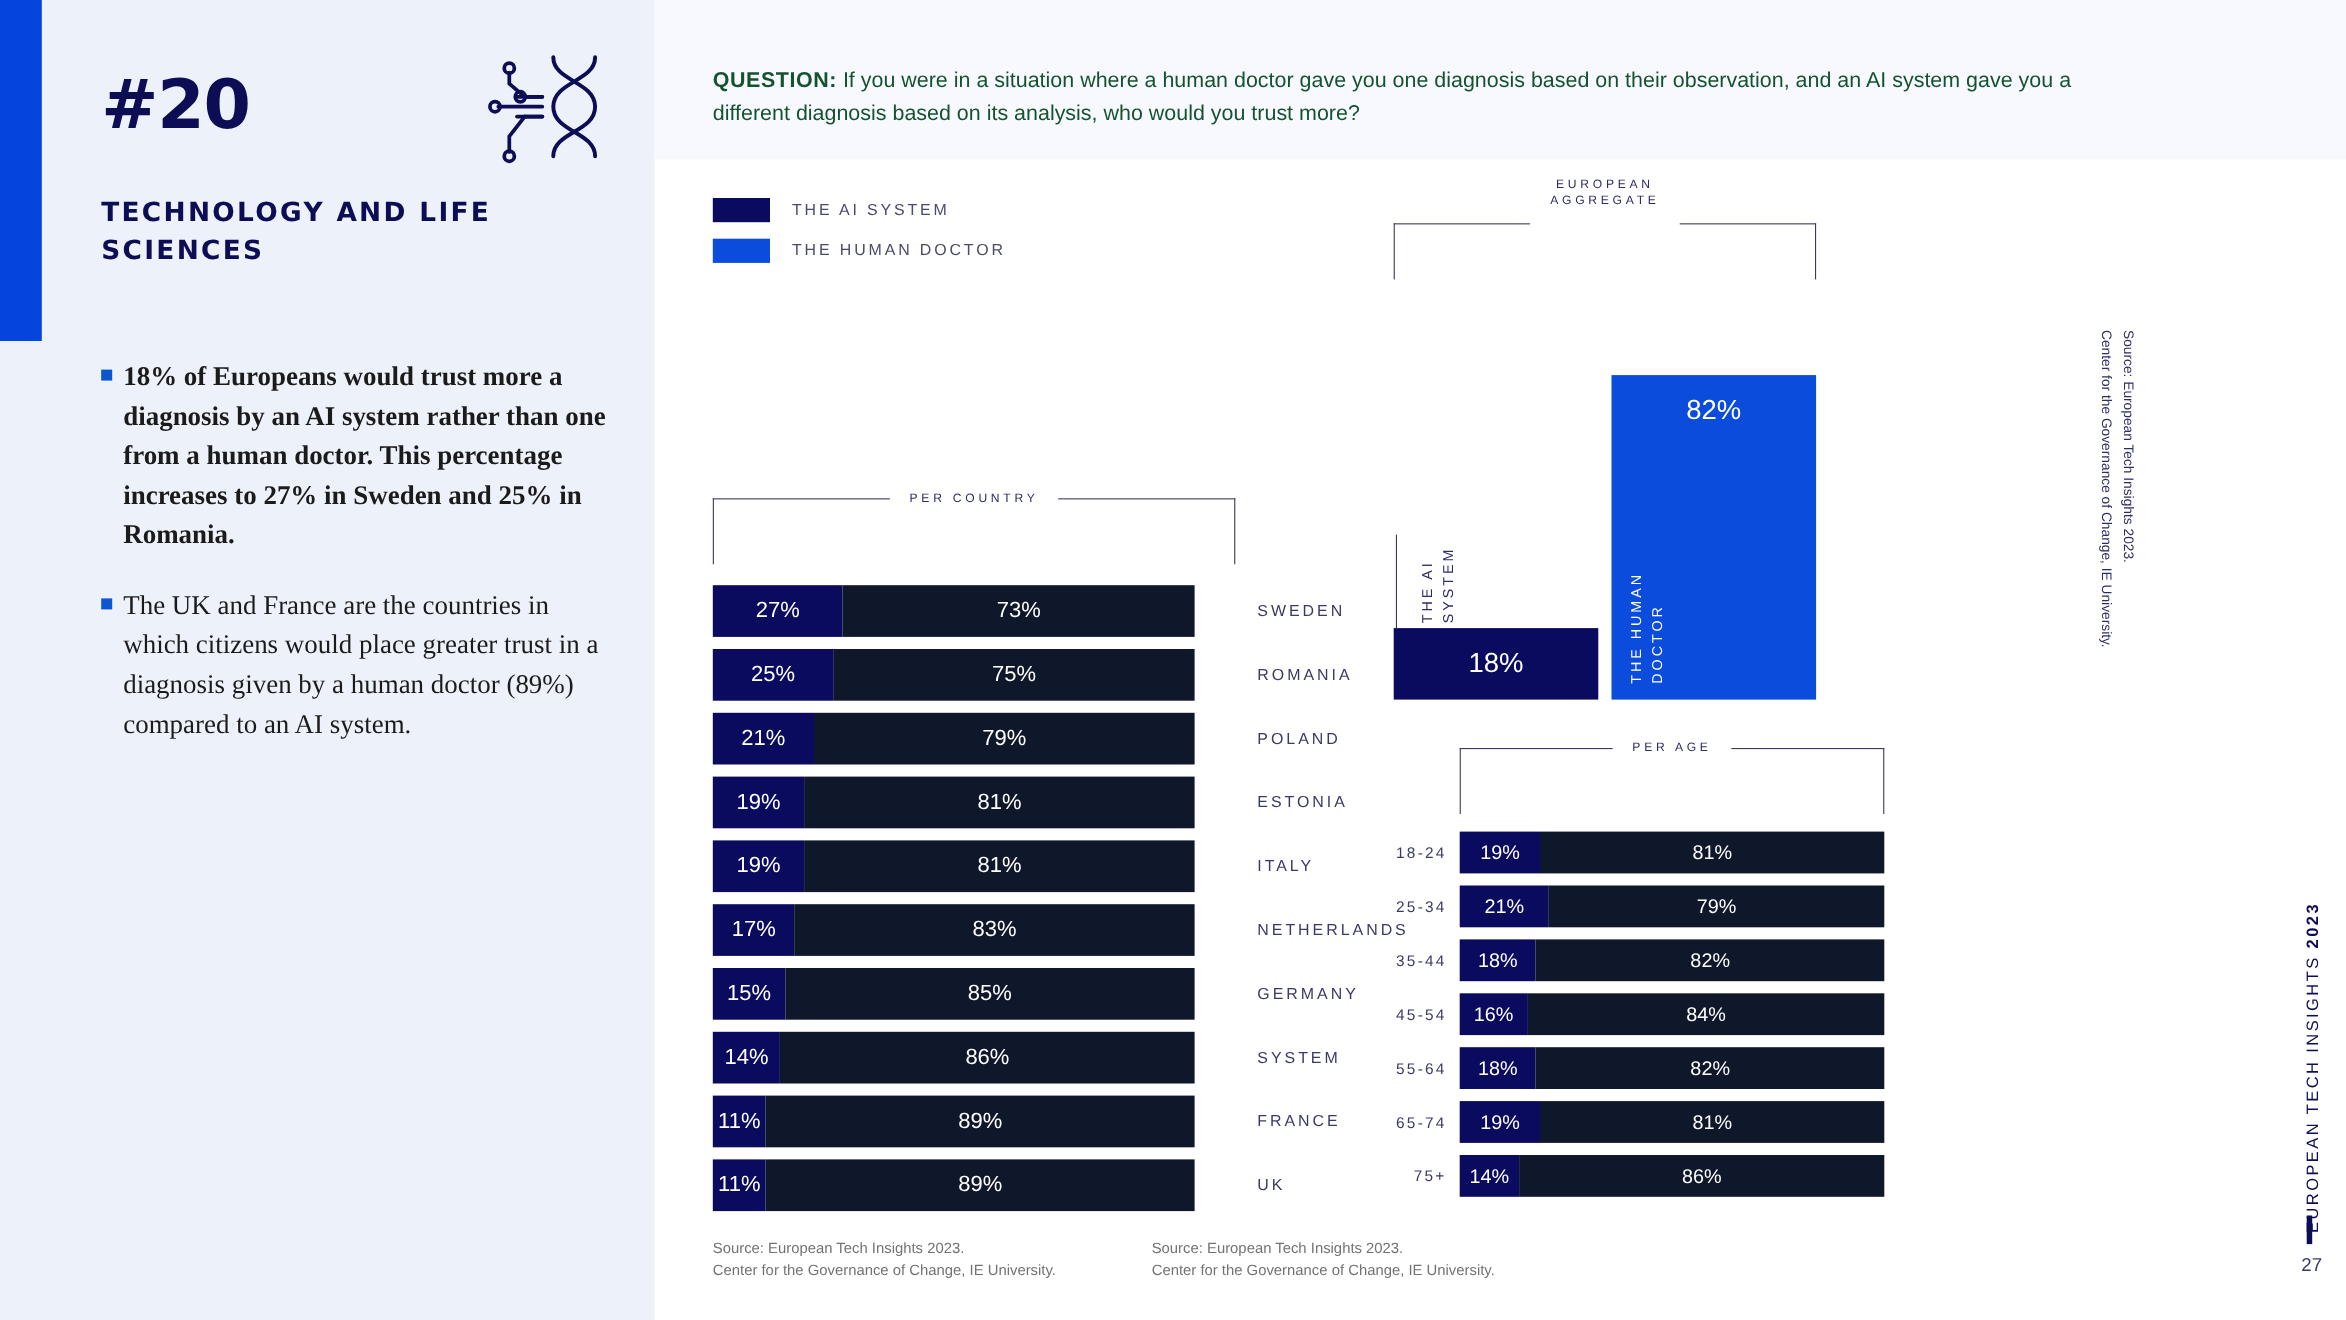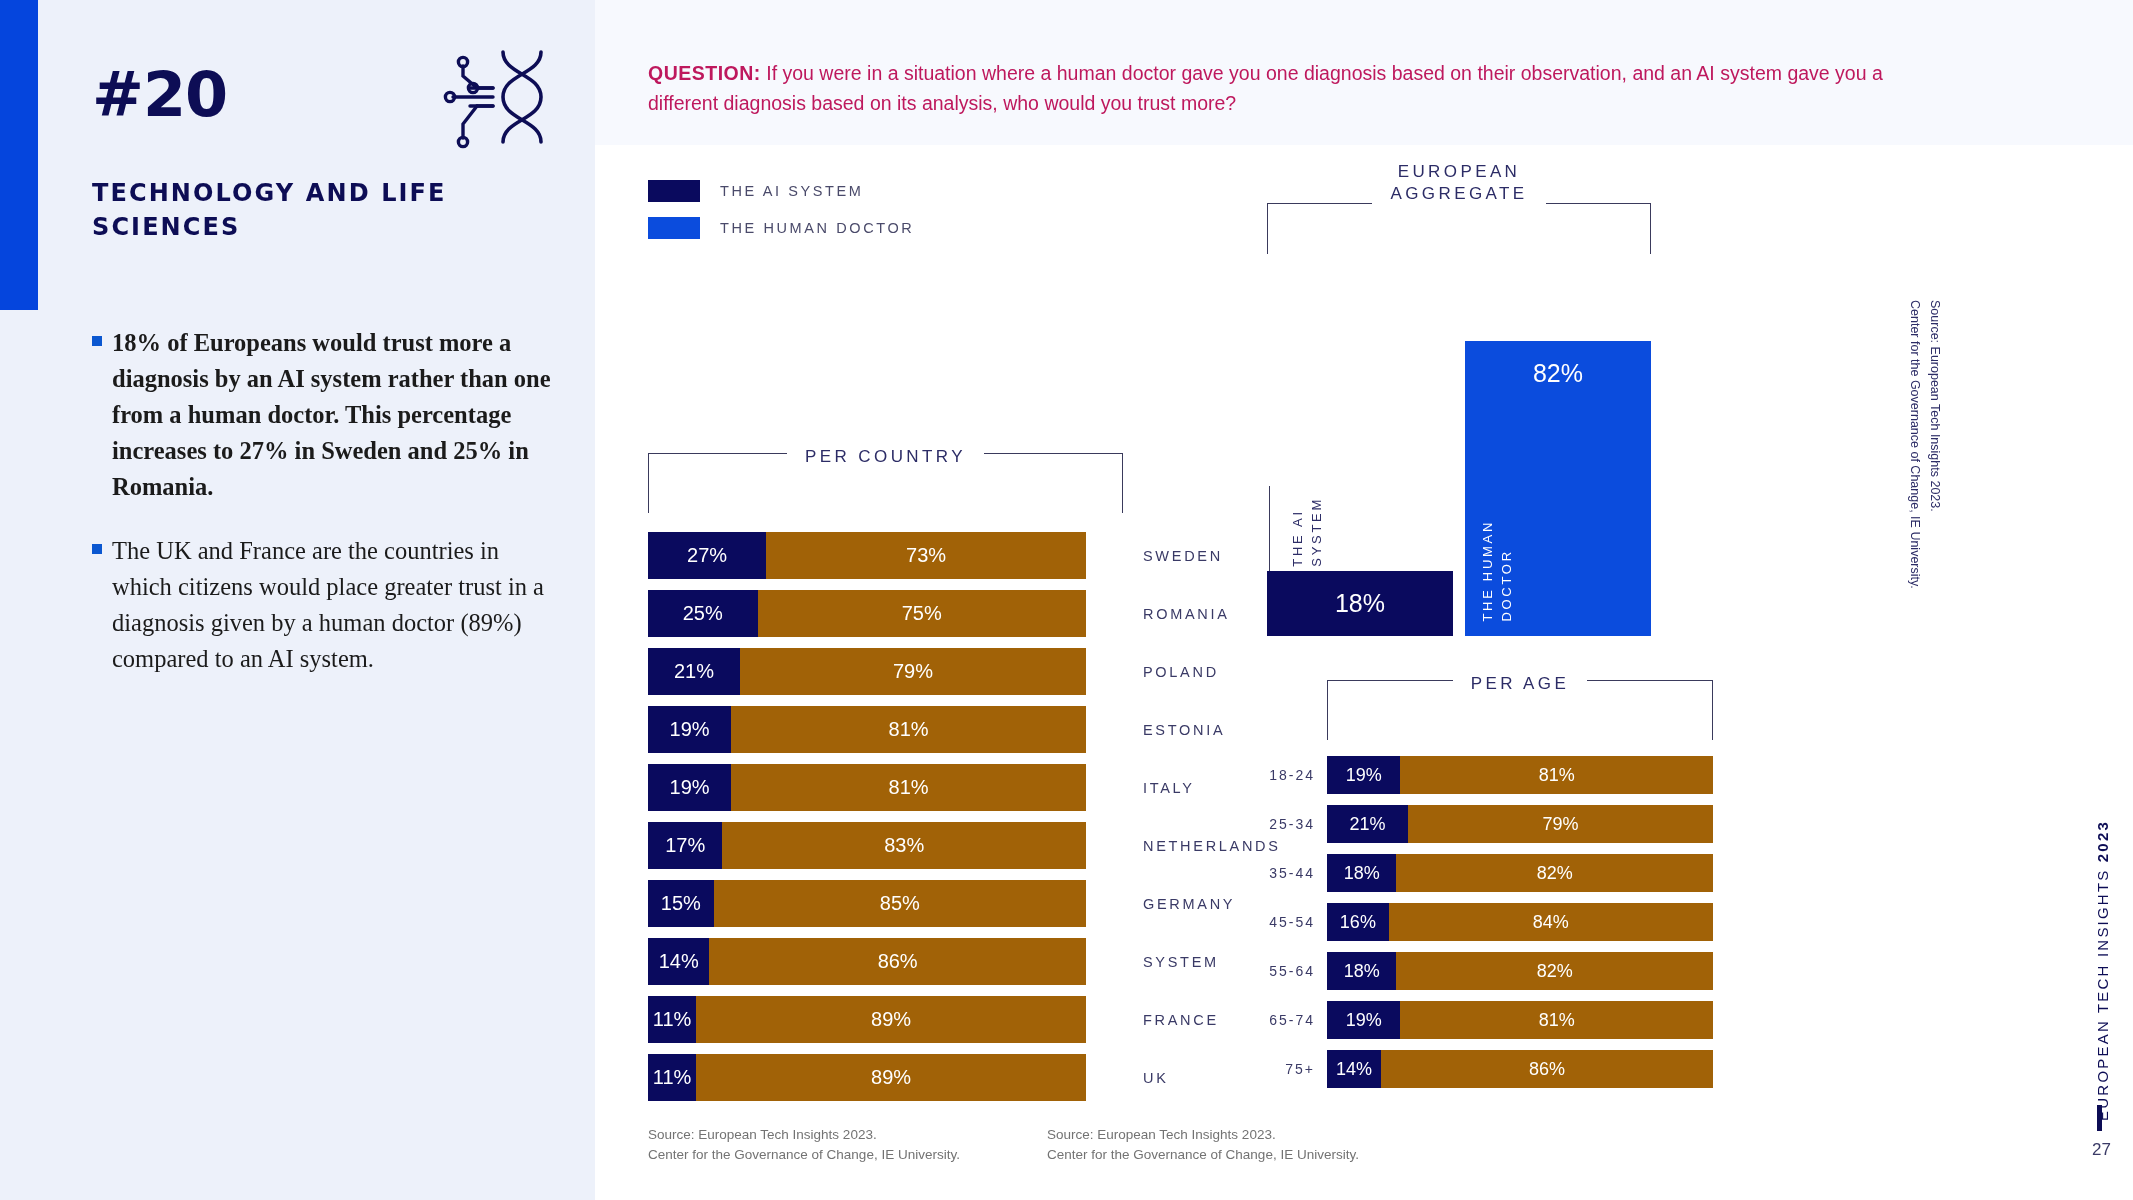--- a/index.html
+++ b/index.html
@@ -71,21 +71,21 @@
   .question-band {
     position:absolute; left:0; top:0;
     width:1538px; height:145px;
     background:#f7f9fe;
   }
   .question {
     position:absolute; left:53px; top:58px;
     width:1290px;
     font-size:19.5px;
     line-height:1.54;
-    color:#be185d;
+    color:#14532d;
     font-family:"Liberation Sans", sans-serif;
   }
   .question .q-label { font-weight:bold; letter-spacing:0.5px; }
 
   
   .legend { position:absolute; left:53px; top:180px; }
   .legend-row {
     display:flex; align-items:center;
     margin-bottom:15px;
   }
@@ -94,21 +94,21 @@
     font-size:14.5px; letter-spacing:2.6px;
     color:#4a4a6a;
   }
 
   
   .bracket {
     position:absolute;
     display:flex; align-items:flex-start;
   }
   .brk-title {
-    font-size:17px; letter-spacing:3.4px;
+    font-size:11px; letter-spacing:3.4px;
     color:#2c2c66; white-space:pre-line;
     text-align:center; line-height:1.28;
     padding:0 18px;
     margin-top:-7px;
   }
   .brk-side {
     position:relative;
     flex:1;
     height:100%;
   }
@@ -132,21 +132,21 @@
     height:47px; margin-bottom:11px;
     display:flex; align-items:stretch;
   }
   .seg {
     display:flex; align-items:center; justify-content:center;
     color:#ffffff;
     font-size:20px;
     font-family:"Liberation Sans", sans-serif;
   }
   .seg.ai { background:#0a0a5e; }
-  .seg.doc { background:#a16207; }
+  .seg.doc { background:#0f172a; }
   .row-label {
     position:absolute;
     left:495px;
     top:0; height:47px;
     display:flex; align-items:center;
     font-size:14.5px; letter-spacing:2.7px;
     color:#3a3a66;
     white-space:nowrap;
   }
 

